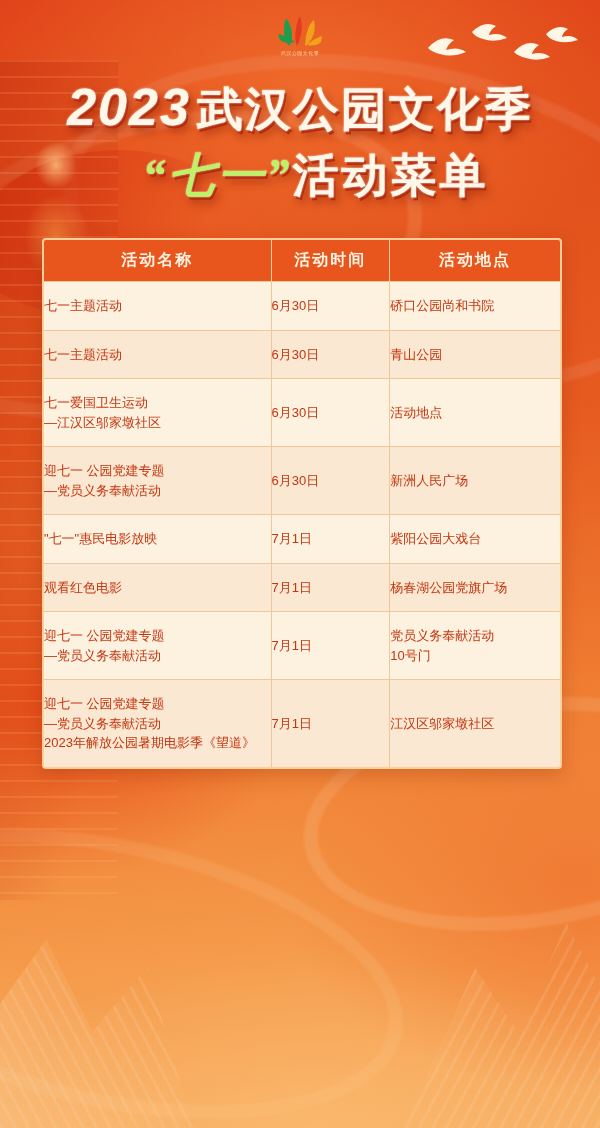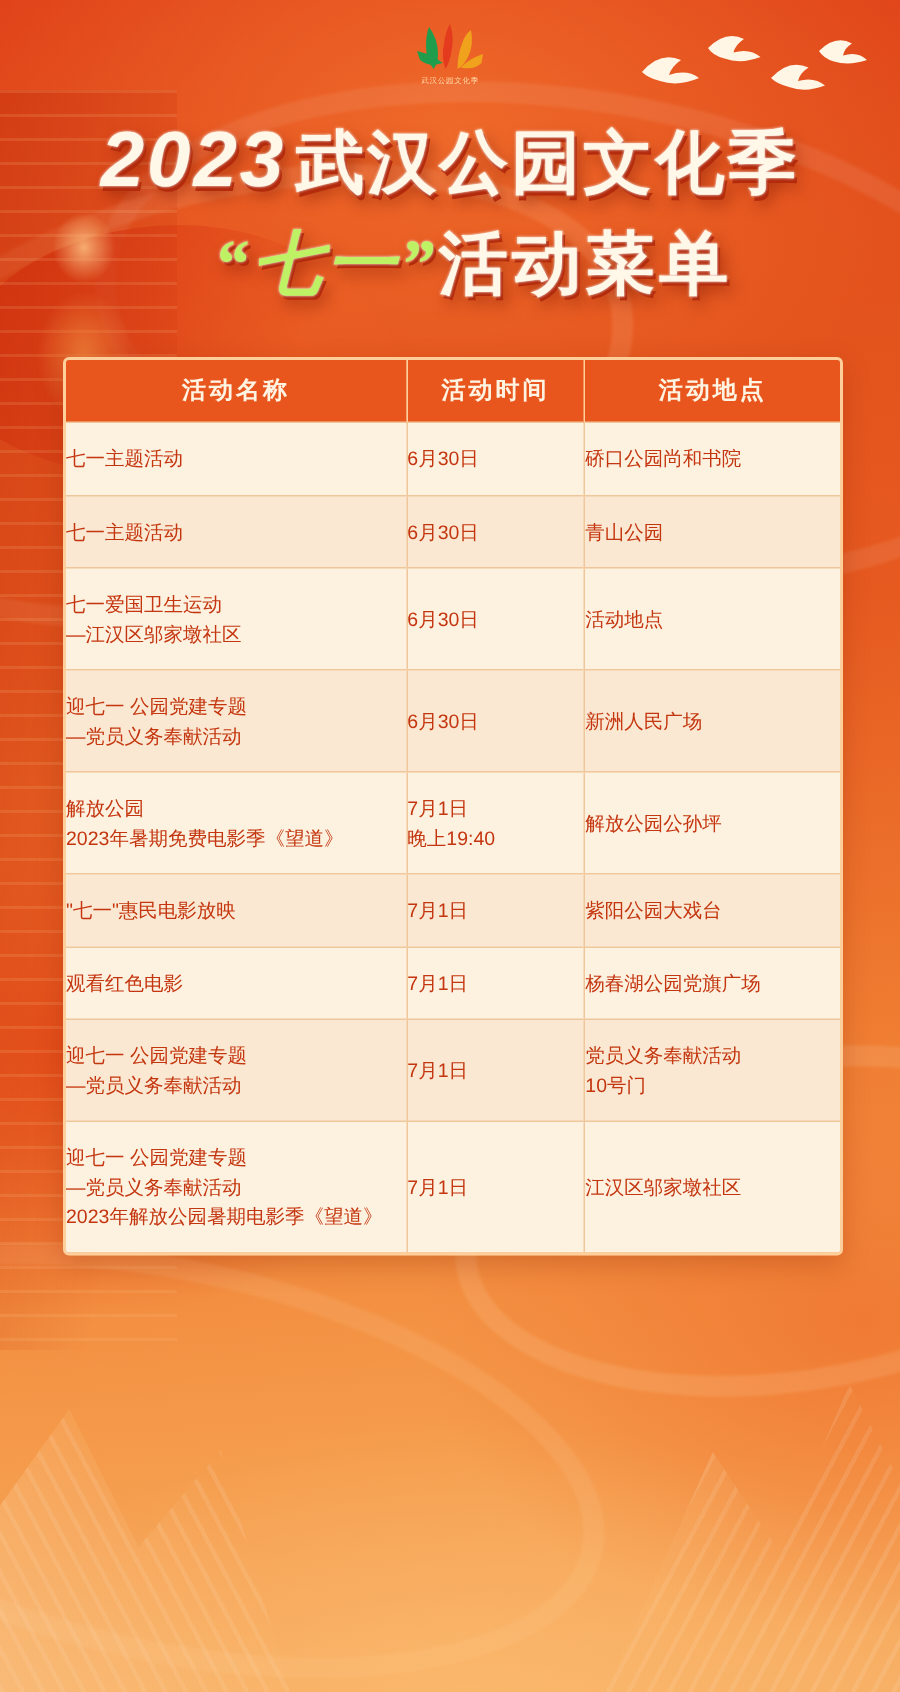--- a/index.html
+++ b/index.html
@@ -301,33 +301,20 @@
           </td>
           <td>
             <span class="cellline">6月30日</span>
           </td>
           <td>
             <span class="cellline">新洲人民广场</span>
           </td>
         </tr>
         <tr>
           <td>
-            <span class="cellline">解放公园</span>
-            <span class="cellline">2023年暑期免费电影季《望道》</span>
-          </td>
-          <td>
-            <span class="cellline">7月1日</span>
-            <span class="cellline">晚上19:40</span>
-          </td>
-          <td>
-            <span class="cellline">解放公园公孙坪</span>
-          </td>
-        </tr>
-        <tr>
-          <td>
             <span class="cellline">"七一"惠民电影放映</span>
           </td>
           <td>
             <span class="cellline">7月1日</span>
           </td>
           <td>
             <span class="cellline">紫阳公园大戏台</span>
           </td>
         </tr>
         <tr>

